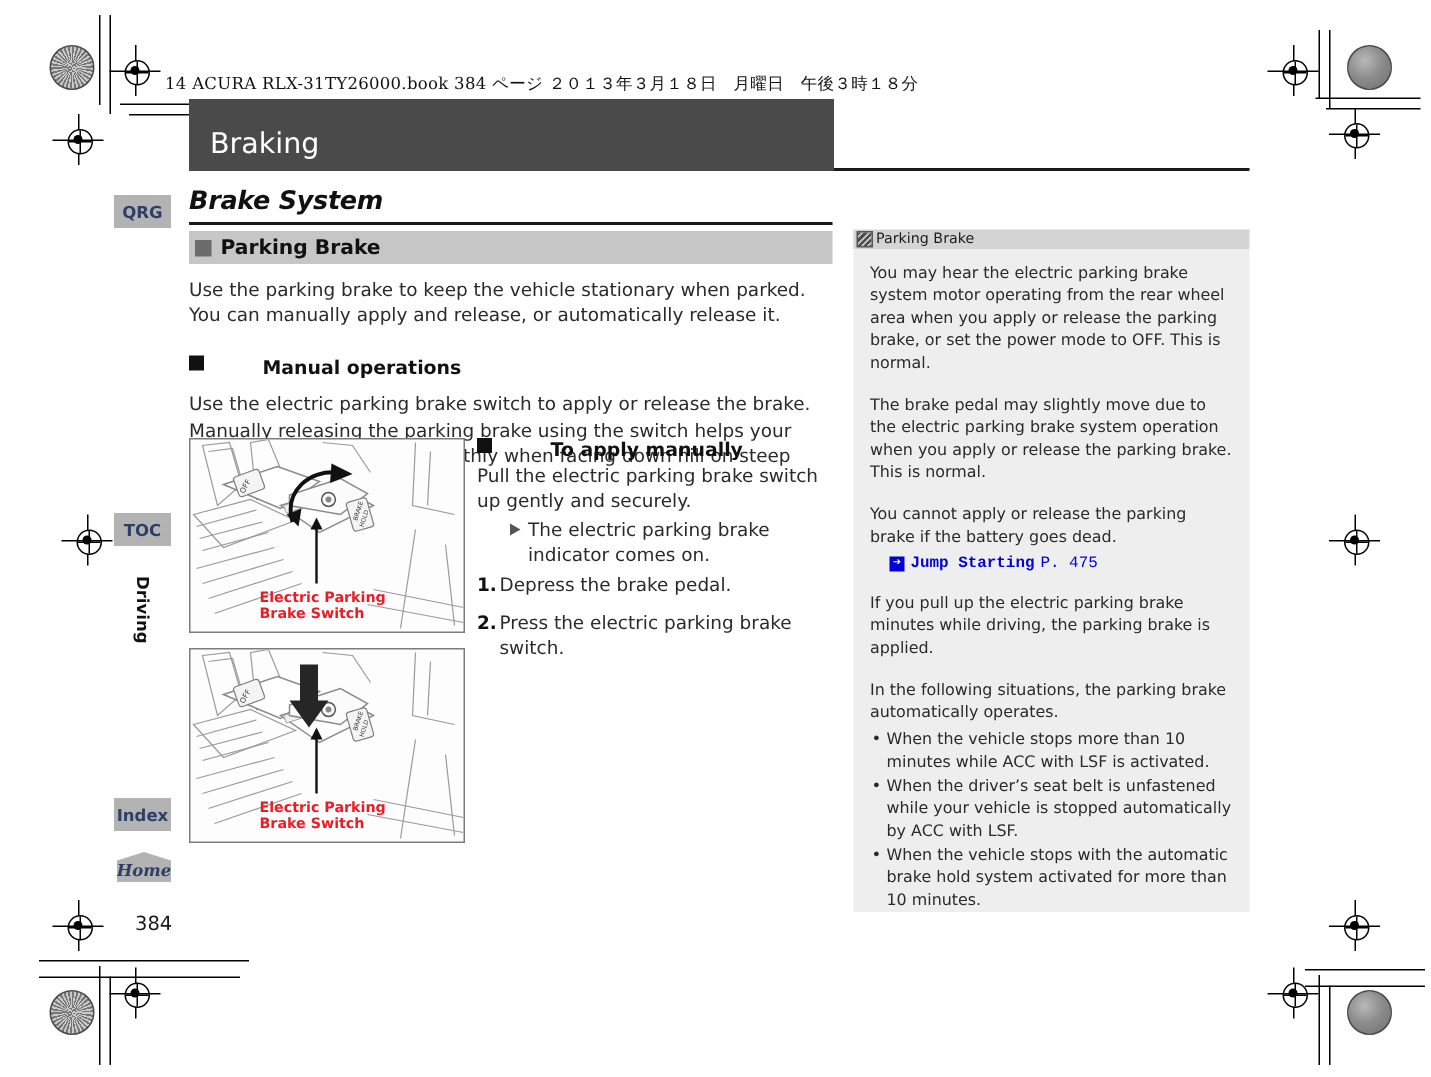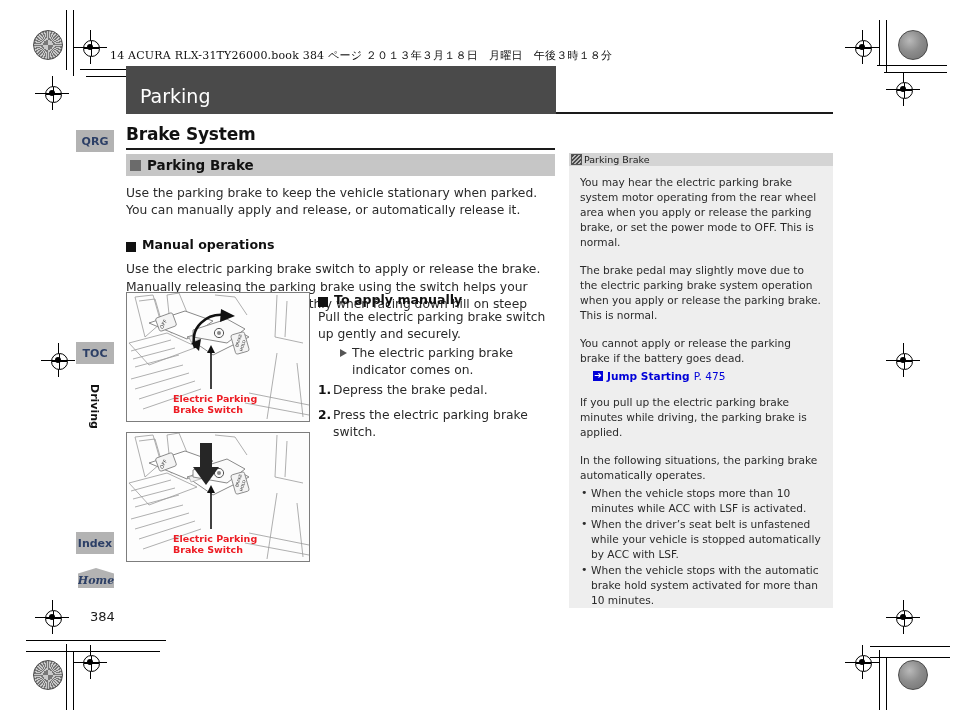--- a/index.html
+++ b/index.html
@@ -118,21 +118,21 @@
   }
 
   
   .main {
     position: absolute; left: 126px; top: 124px;
     width: 432px;
   }
   h1.sec {
     margin: 0; font-size: 17px; font-weight: bold;
     font-family: "DejaVu Sans", sans-serif;
-    color: #111; letter-spacing: -0.2px;
+    color: #111; letter-spacing: -0.2px; font-style: italic;
   }
   .sec-rule {
     margin-top: 4px; height: 2px; background: #1a1a1a; width: 429px;
   }
   .sub-bar {
     margin-top: 4px;
     height: 22px; background: #c6c6c6; width: 429px;
     display: flex; align-items: center;
   }
   .sub-bar .sq {
@@ -142,21 +142,21 @@
   .sub-bar .lbl {
     font-size: 13.5px; font-weight: bold; color: #111;
   }
   p.body {
     margin: 9px 0 0 0;
     font-size: 12.3px; line-height: 1.40; color: #2a2a2a;
     width: 424px;
   }
   .h3 {
     margin-top: 18px;
-    display: flex; align-items: flex-end;
+    display: flex; align-items: flex-start; gap: 33px;
   }
   .h3 .sq {
     width: 10px; height: 10px; background: #111; margin-right: 6px;
   }
   .h3 .lbl { font-size: 12.6px; font-weight: bold; color: #111; }
 
   
   .cols {
     position: absolute; left: 126px; top: 292px;
     width: 432px;
@@ -225,21 +225,21 @@
   .note-panel .inner {
     padding: 9px 11px 0 11px;
   }
   .note-panel p {
     margin: 0 0 13px 0;
     font-size: 10.6px; line-height: 1.42; color: #2a2a2a;
   }
   .note-panel p:last-child { margin-bottom: 0; }
   .jump {
     margin: -9px 0 13px 13px;
-    font-size: 10.6px; color: #0000d8; display: flex; align-items: center;
+    font-size: 10.6px; color: #0000d8; display: flex; align-items: center; font-family: Liberation Mono, monospace;
   }
   .jump .ji {
     width: 10px; height: 10px; margin-right: 4px;
     background: #0000d8; position: relative; flex: none;
   }
   .jump .ji::after {
     content: "➔"; position: absolute; left: 0; top: -2px;
     color: #fff; font-size: 9px; line-height: 12px; width: 10px; text-align: center;
   }
   .jump b { font-weight: bold; }
@@ -330,21 +330,21 @@
   </div>
 
 <div class="blob hatched" style="left:33px; top:30px; width:28px; height:28px;"></div>
 <div class="blob" style="left:898px; top:30px; width:28px; height:28px;"></div>
 <div class="blob hatched" style="left:33px; top:660px; width:28px; height:28px;"></div>
 <div class="blob" style="left:898px; top:660px; width:28px; height:28px;"></div>
 
 <div class="run-head">14 ACURA RLX-31TY26000.book  384 ページ  ２０１３年３月１８日　月曜日　午後３時１８分</div>
 
 <div class="title-bar">
-  <div class="t">Parking</div>
+  <div class="t">Braking</div>
 </div>
 <div class="title-rule"></div>
 
 <div class="tab tab-qrg">
   <span>QRG</span>
 </div>
 <div class="tab tab-toc">
   <span>TOC</span>
 </div>
 <div class="vert-label">Driving</div>

